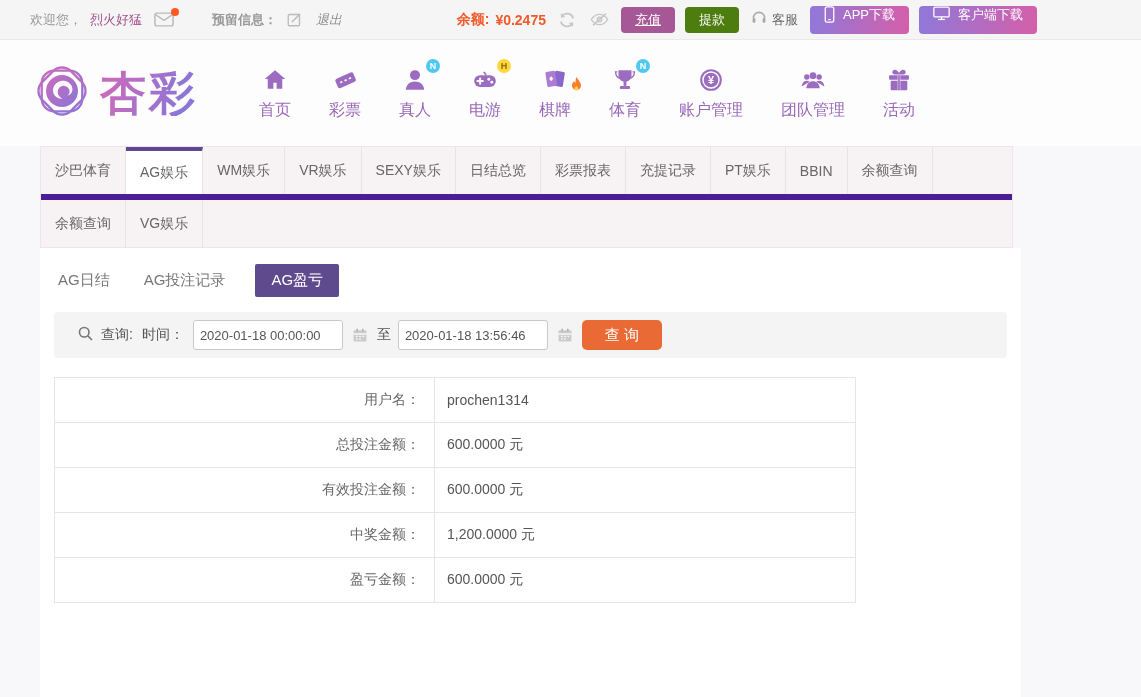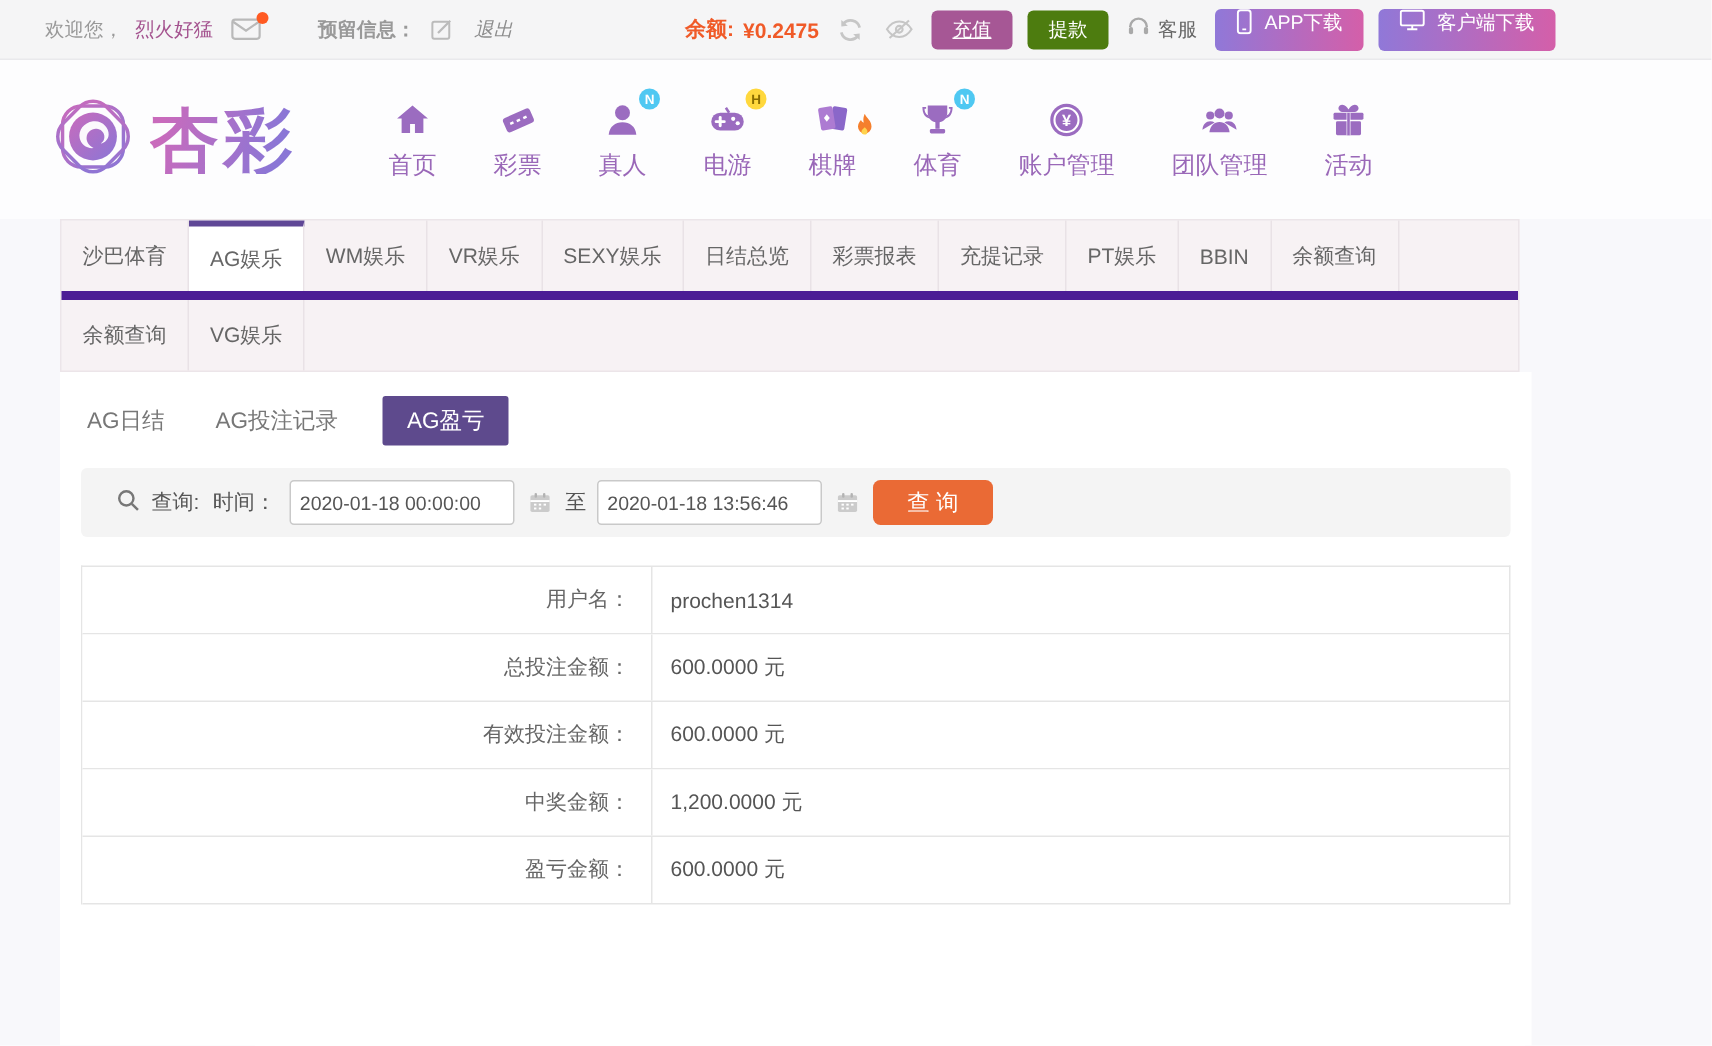--- a/index.html
+++ b/index.html
@@ -56,21 +56,21 @@
   .subtab{font-size:15px;color:#777;padding:7px 4px;cursor:pointer;}
   .subtab.active{background:#5e4a8d;color:#fff;padding:7px 16px;border-radius:2px;}
   .querybar{margin-top:15px;width:953px;height:46px;background:#f4f4f4;border-radius:4px;
     display:flex;align-items:center;padding-left:23px;box-sizing:border-box;gap:7px;font-size:14px;color:#555;}
   .q-label{margin-right:2px;}
   .q-input{width:136px;height:28px;border:1px solid #c9c9c9;border-radius:3px;padding:0 6px;
     font-size:13px;color:#555;background:#fff;font-family:inherit;box-sizing:content-box;}
   .cal-ico{display:inline-flex;cursor:pointer;margin:0 2px;}
   .q-btn{width:80px;height:30px;background:#ea6a35;color:#fff;border:none;border-radius:5px;
     font-size:15px;cursor:pointer;}
-  .rtable{margin-top:19px;width:953px;border:1px solid #e5e5e5;border-bottom:none;box-sizing:border-box;}
+  .rtable{margin-top:19px;width:802px;border:1px solid #e5e5e5;border-bottom:none;box-sizing:border-box;}
   .rrow{display:flex;height:44px;border-bottom:1px solid #e5e5e5;align-items:stretch;background:#fff;}
   .rlabel{width:380px;color:#666;font-size:14px;border-right:1px solid #e5e5e5;
     display:flex;align-items:center;justify-content:flex-end;padding-right:14px;box-sizing:border-box;}
   .rvalue{display:flex;align-items:center;padding-left:12px;color:#555;font-size:14px;}
 </style>
 </head>
 <body>
 
 <div class="page">
 

